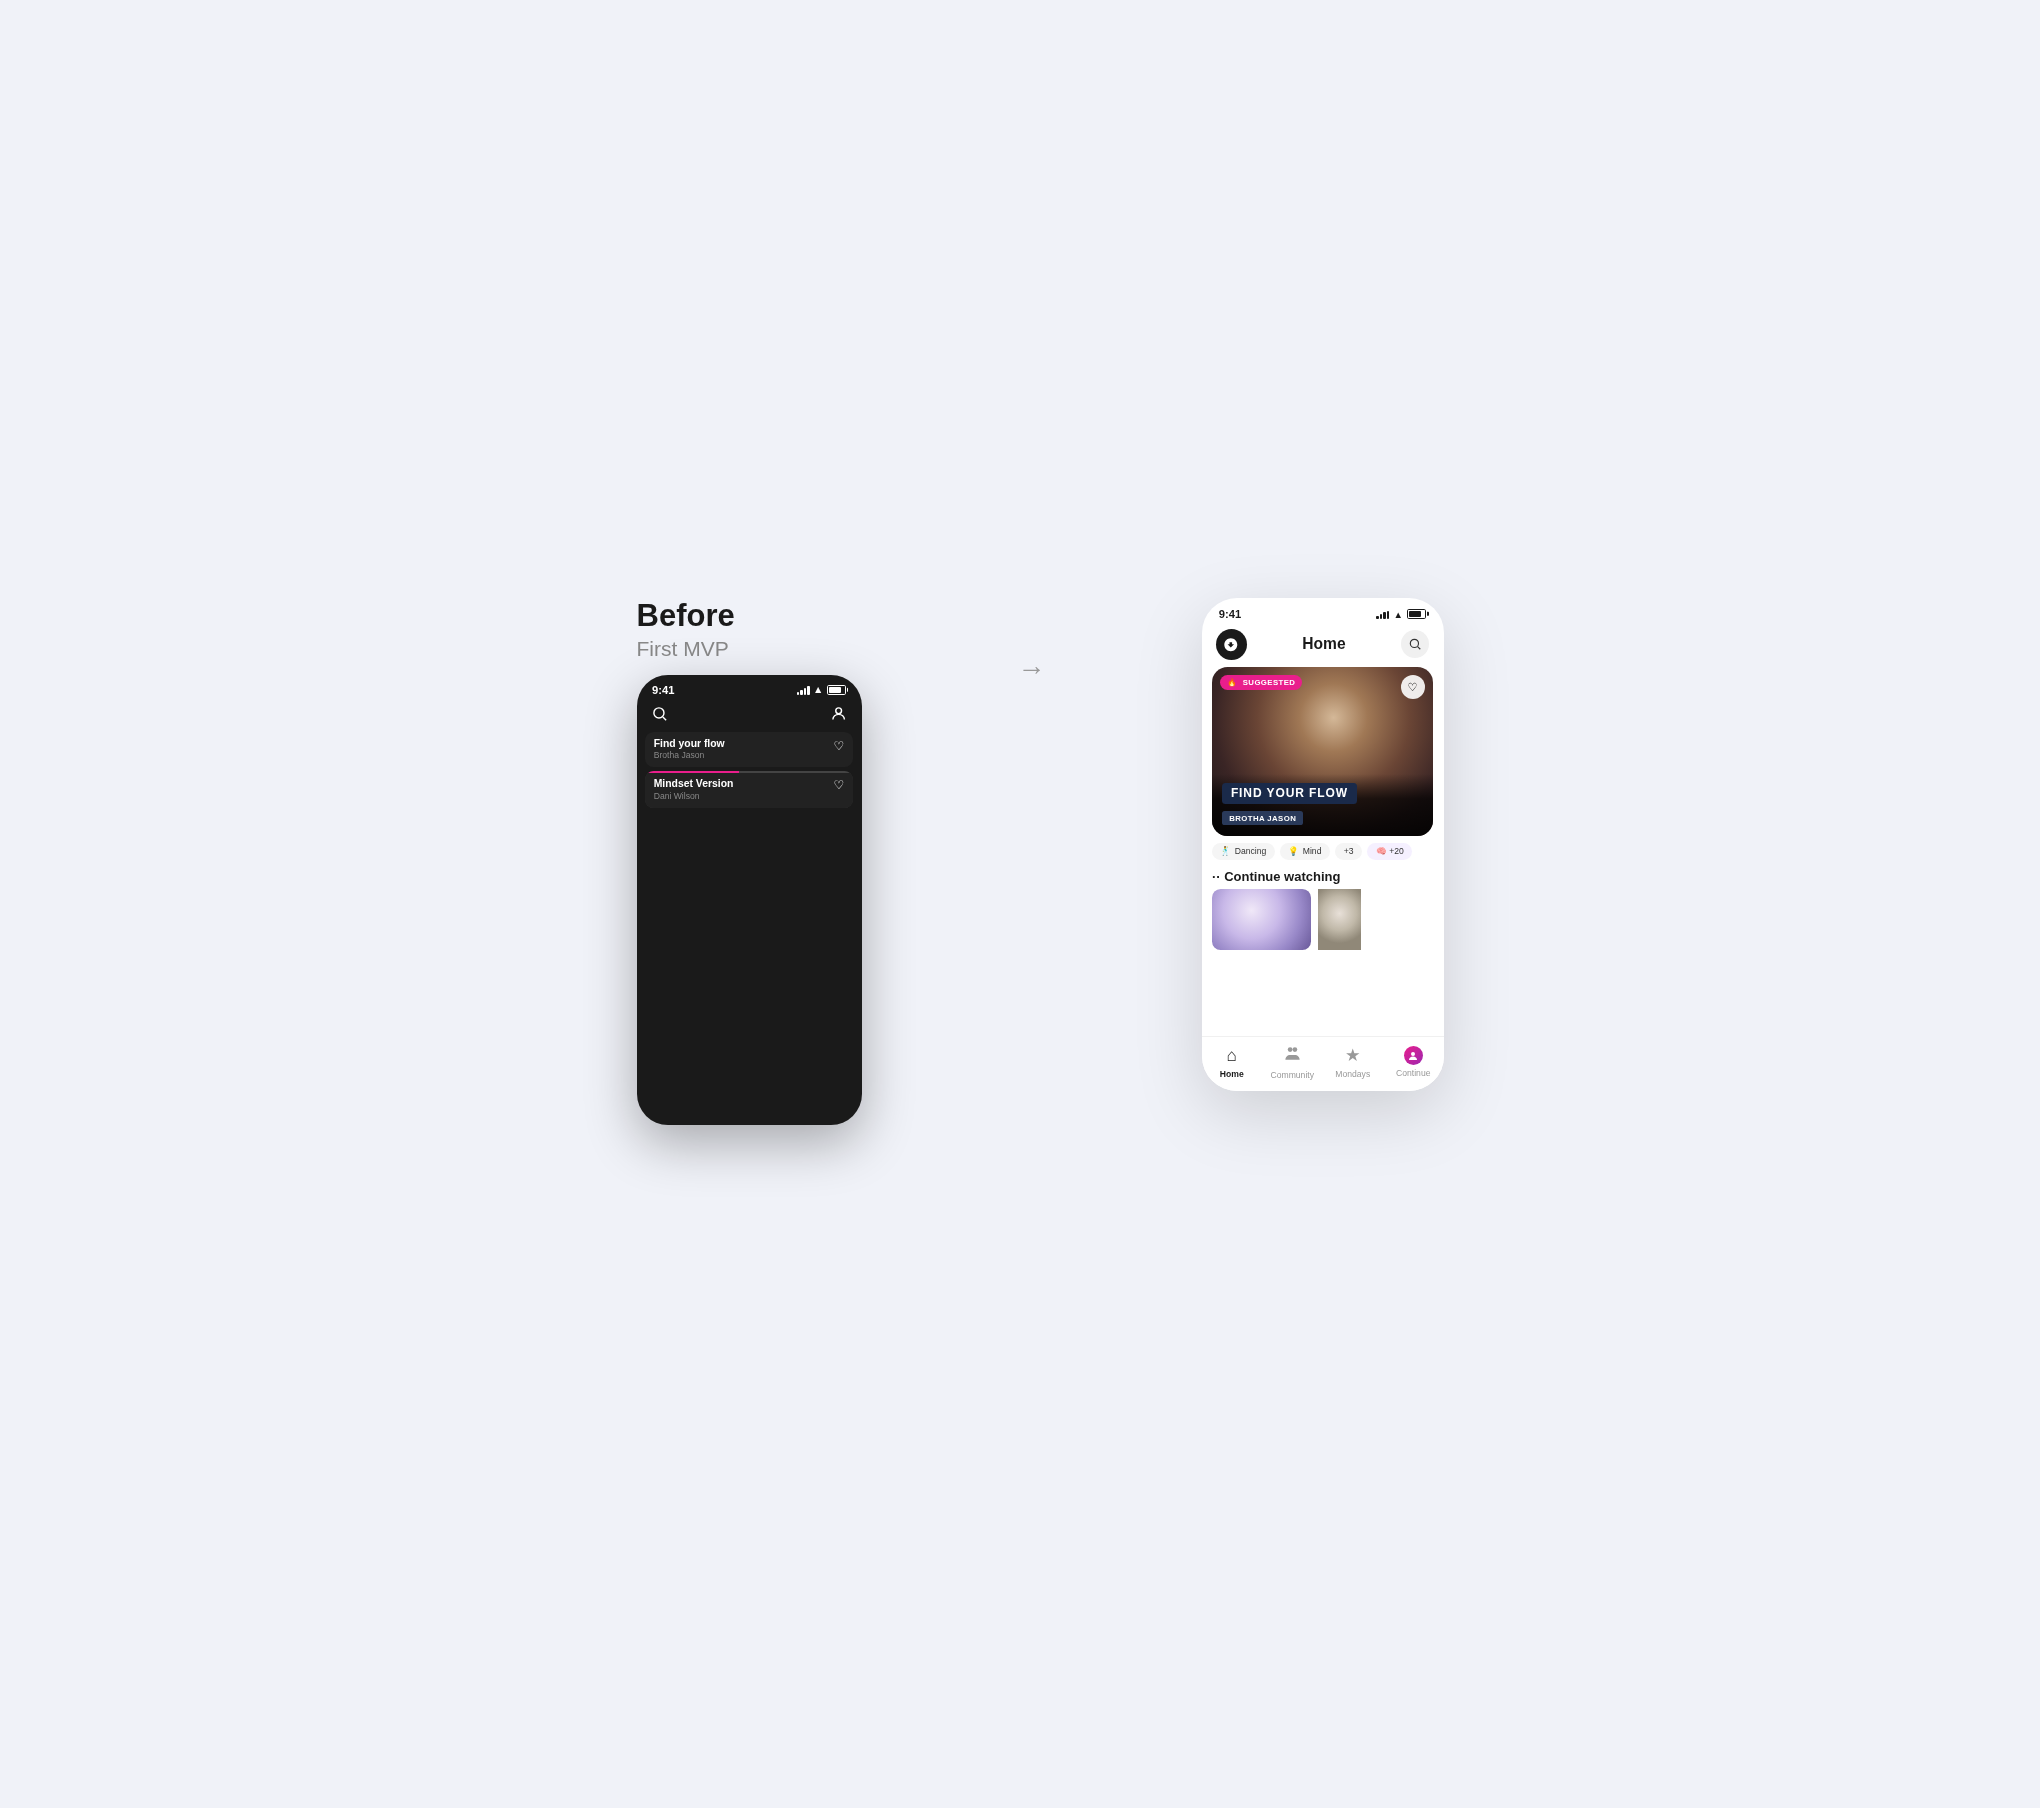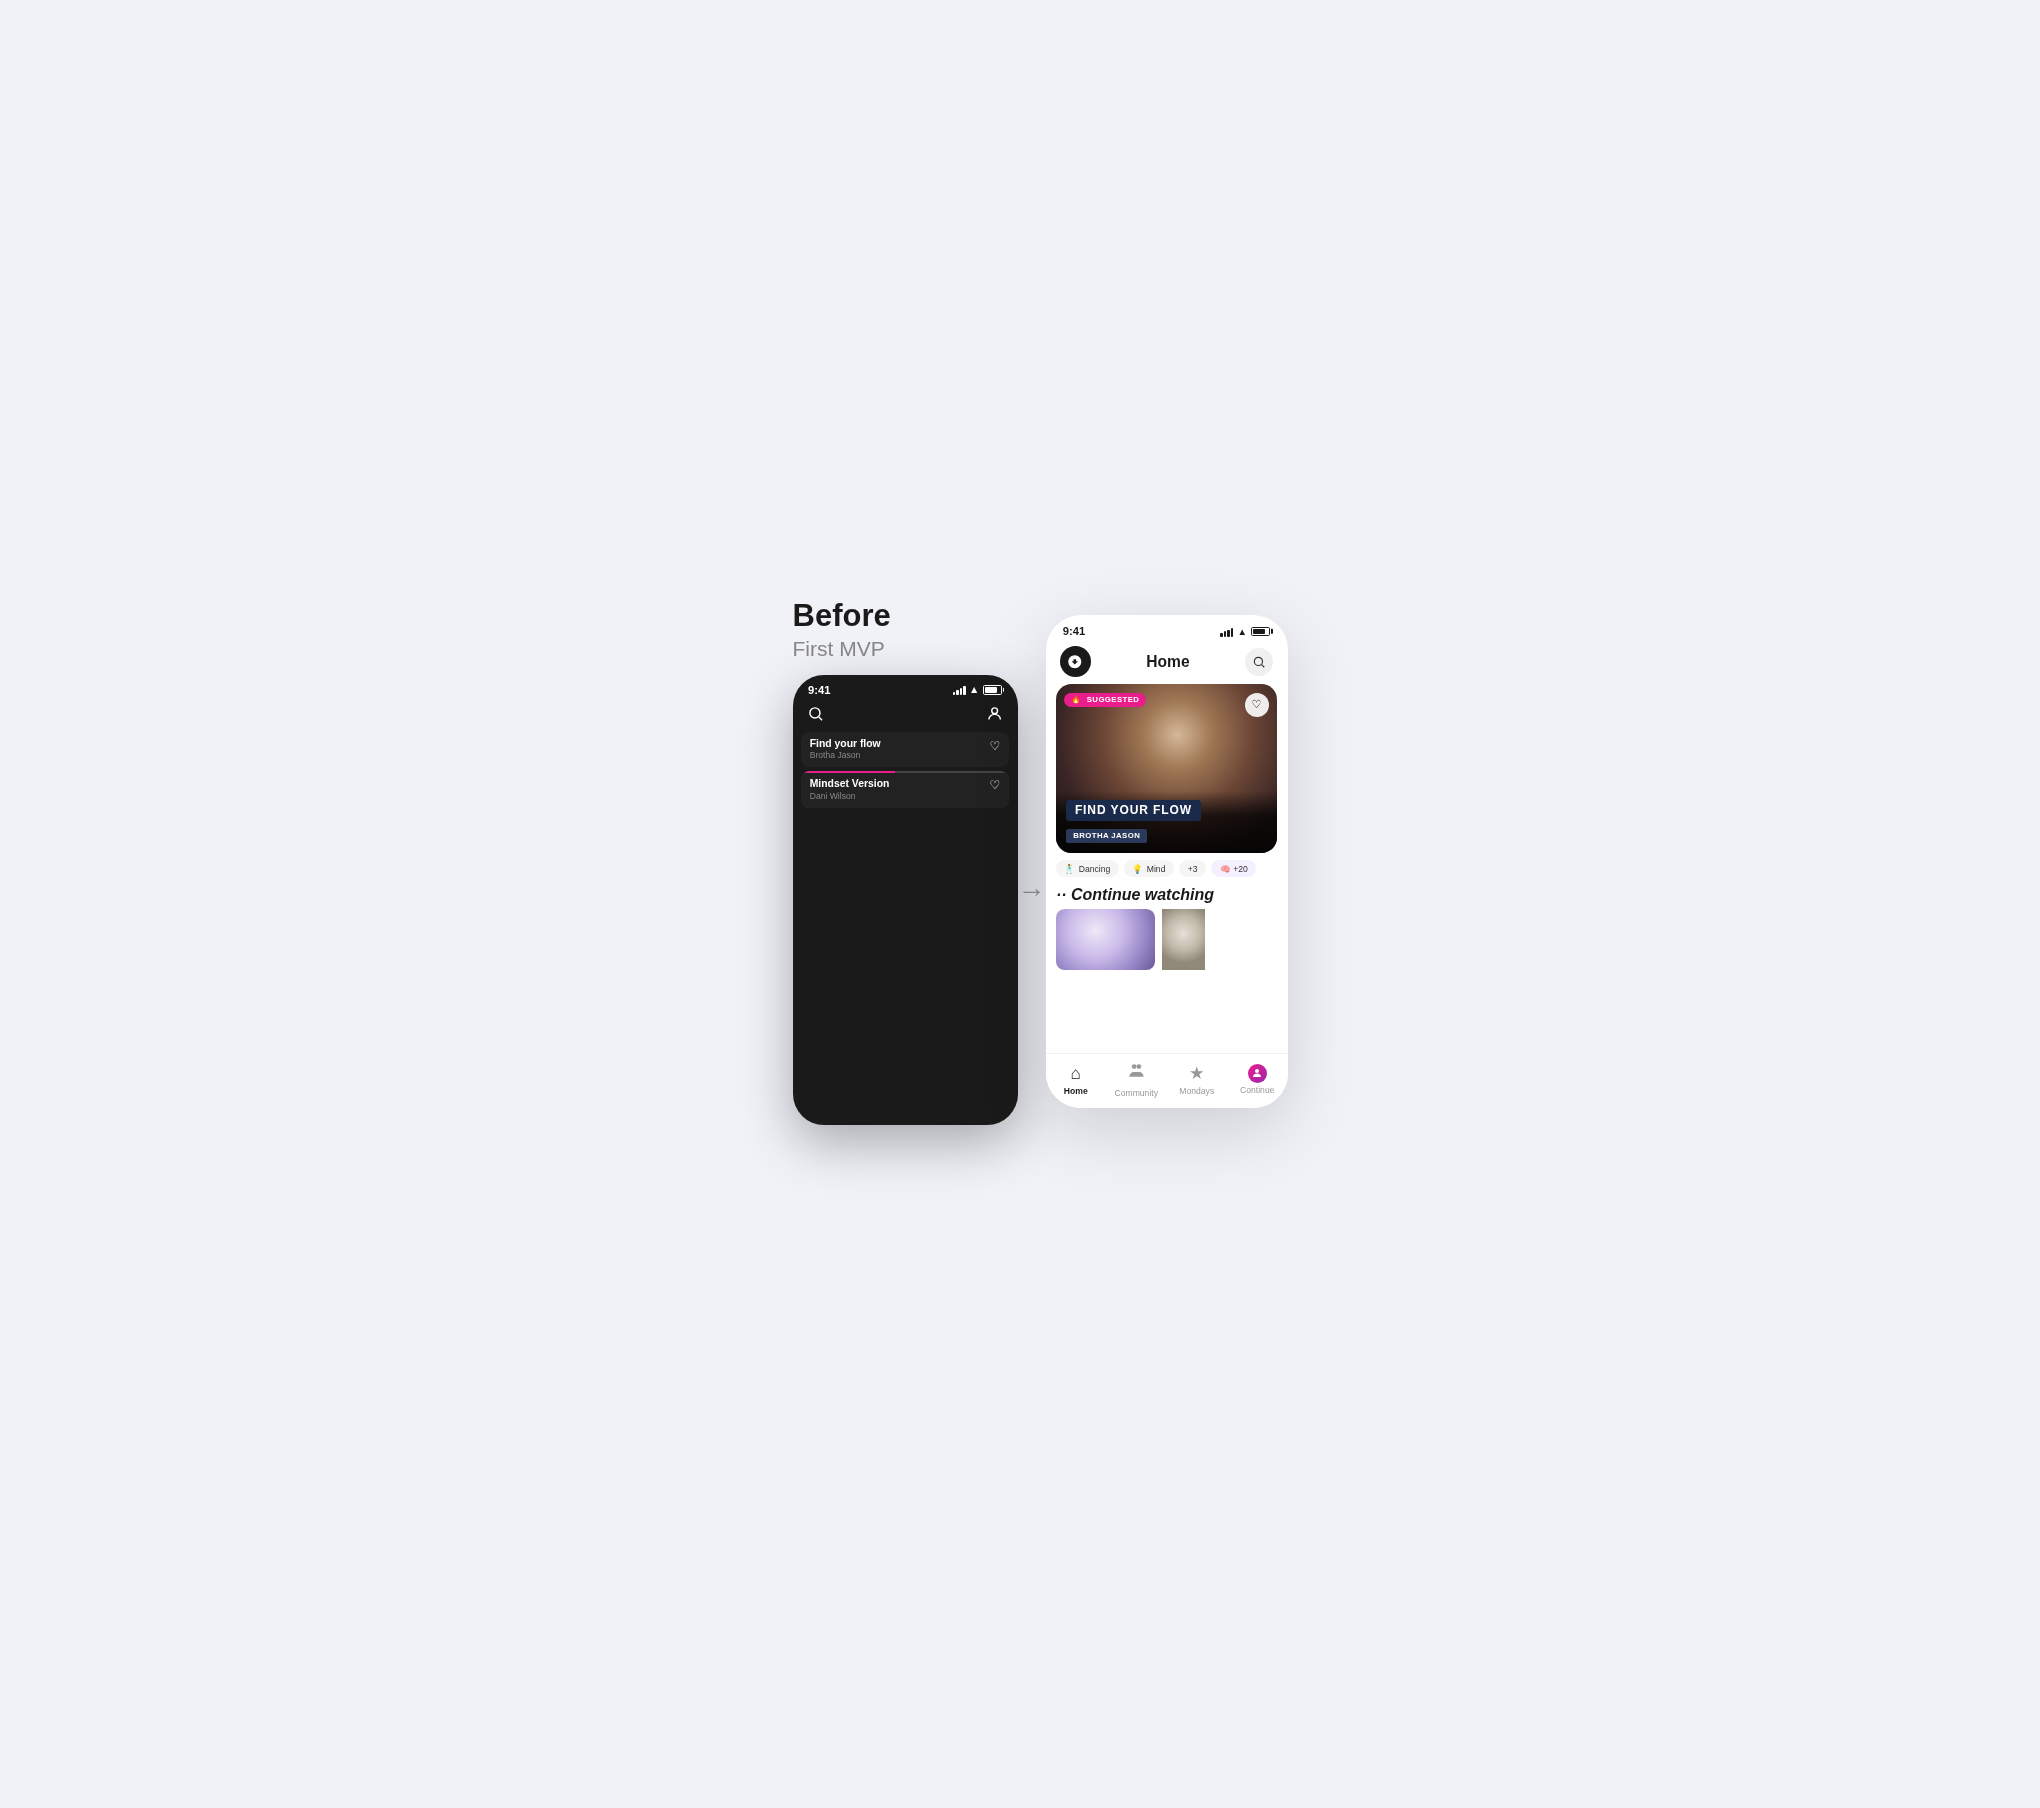--- a/index.html
+++ b/index.html
@@ -7,21 +7,22 @@
       background: #f0f2f8;
       font-family: -apple-system, BlinkMacSystemFont, 'Segoe UI', sans-serif;
       width: 2041px;
       height: 1809px;
       display: flex;
       align-items: center;
       justify-content: center;
     }
     .main-container {
       display: flex;
-      align-items: center;
+      align-items: flex-start;
+      gap: 156px;
       margin-top: -86px;
       margin-left: 39px;
     }
     
     .section-label {
       margin-bottom: 14px;
     }
     .section-label h2 {
       font-size: 31px;
       font-weight: 700;
@@ -260,25 +261,24 @@
       gap: 3.5px;
     }
     .tag-brain {
       background: #f5f0ff;
       display: flex;
       align-items: center;
       gap: 2.6px;
     }
     
     .section-title {
-      font-size: 16px;
+      font-size: 13px;
       font-weight: 600;
       color: #1a1a1a;
       padding: 1.7px 10.4px 5.2px;
-      font-style: italic;
     }
     .continue-row {
       display: flex;
       gap: 7px;
       padding: 0 10.4px;
     }
     .continue-thumb {
       width: 99px;
       height: 61px;
       border-radius: 8.6px;

